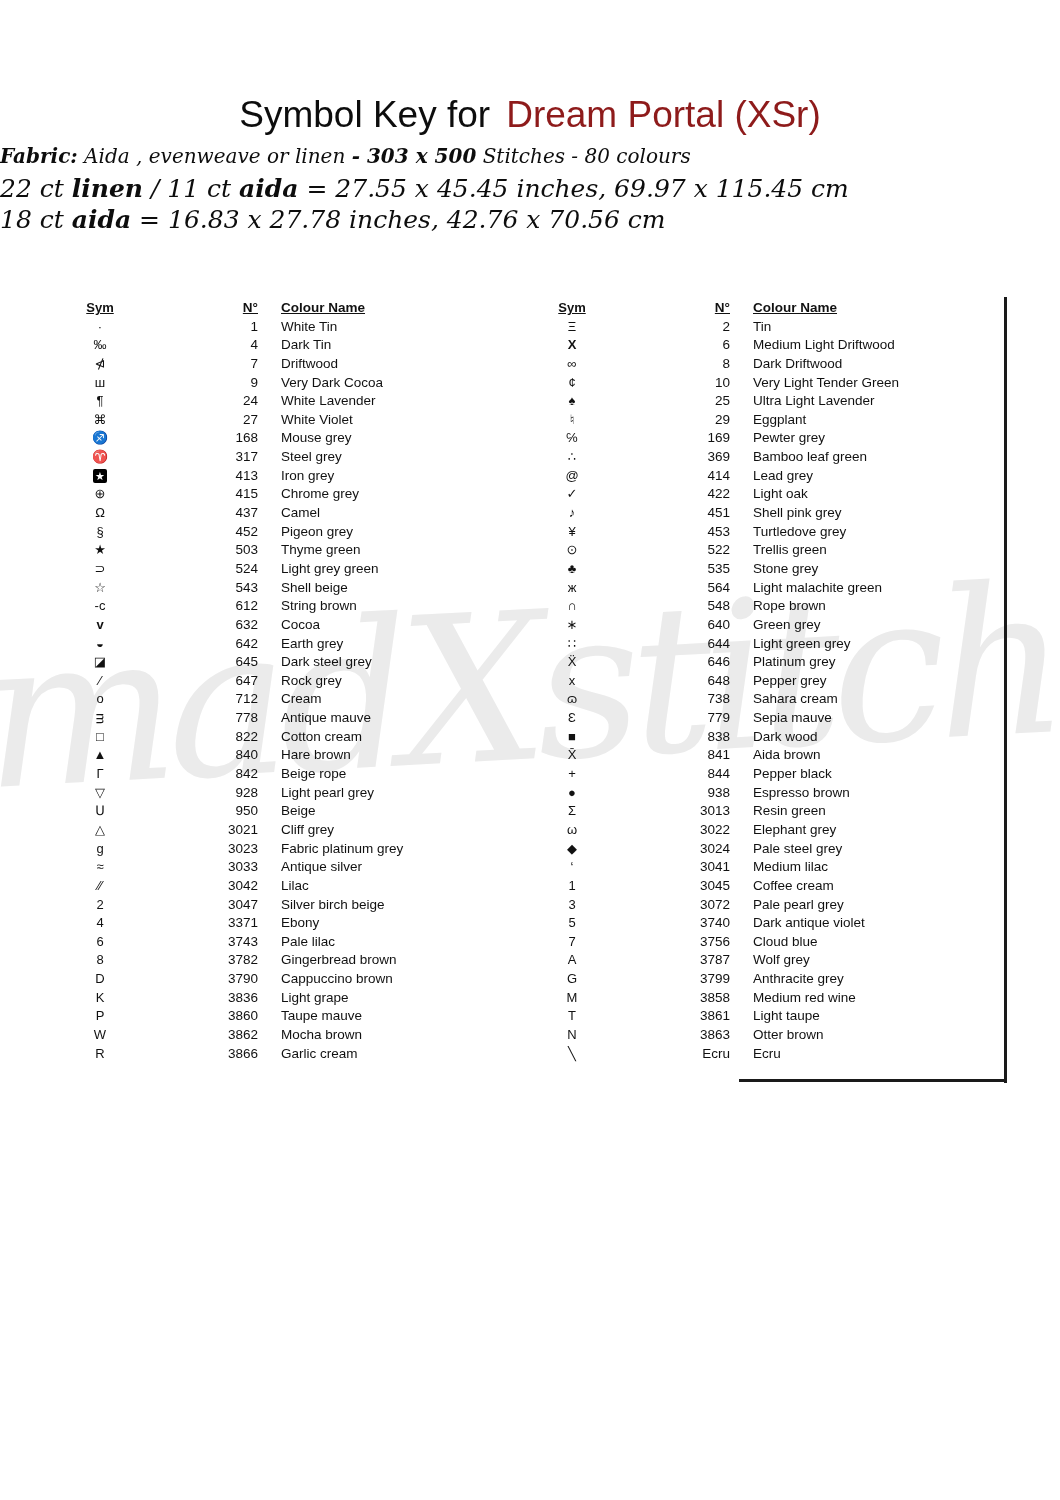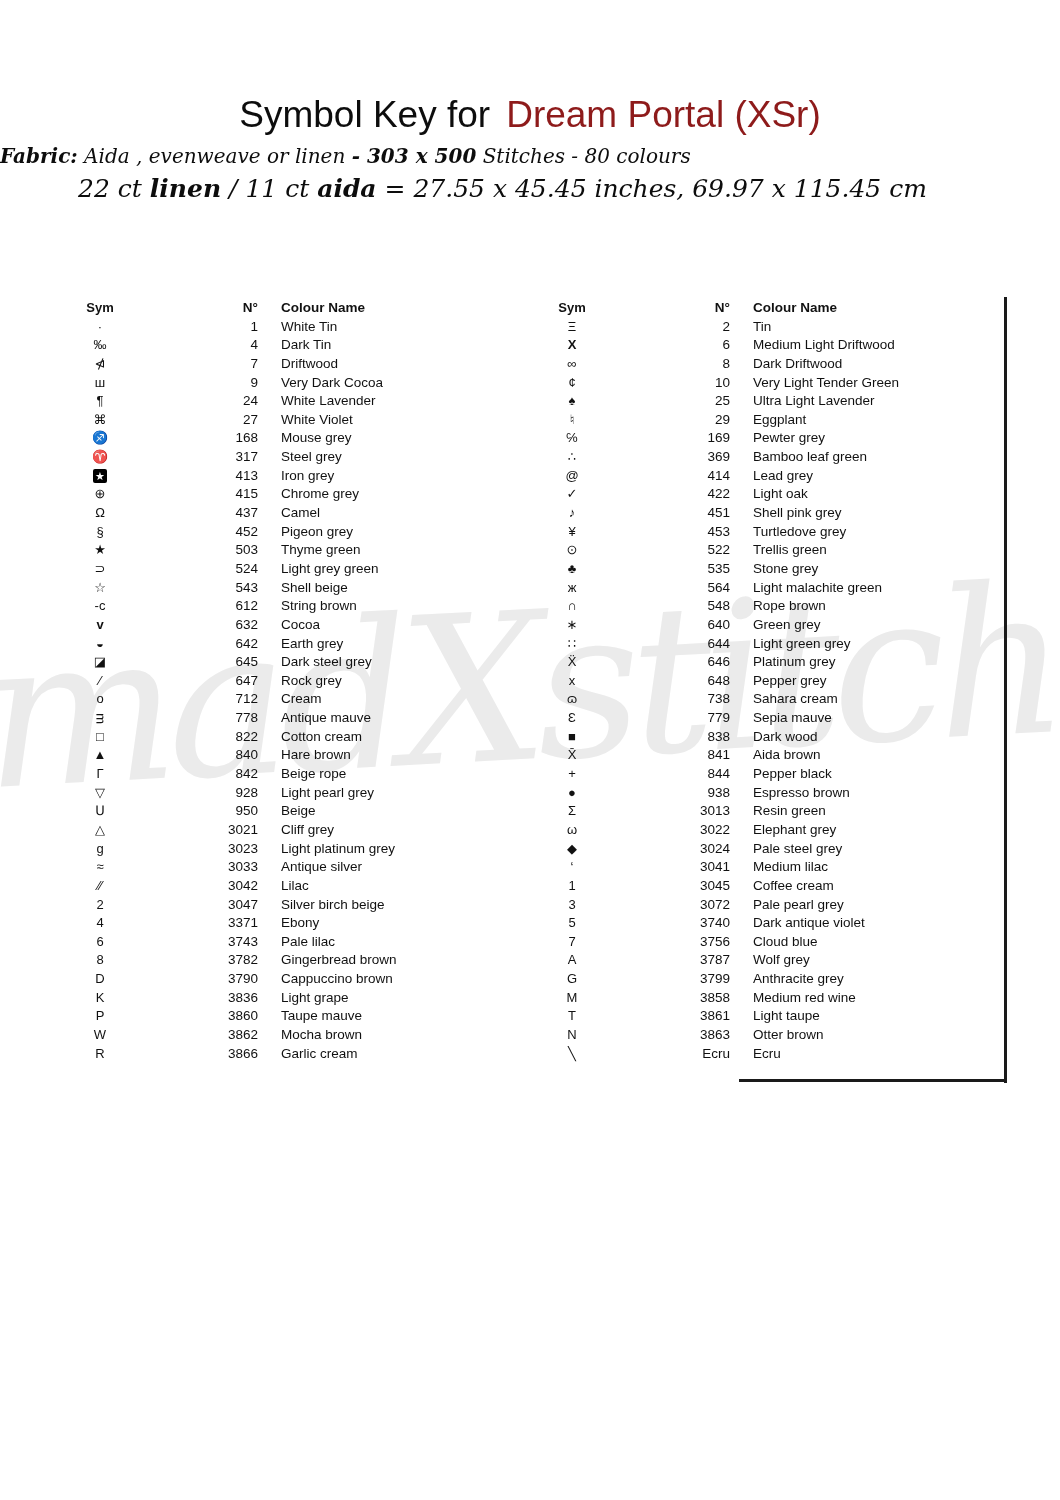--- a/index.html
+++ b/index.html
@@ -14,56 +14,57 @@
 
   
   .title{position:absolute;top:94px;left:0;width:100%;margin:0;z-index:1;
          text-align:center;font-size:37px;font-weight:400;color:#0d0d0d;letter-spacing:0;}
   .title .accent{color:#8e1b1b;margin-left:16px;}
 
   
   .fabric{position:absolute;top:141px;left:0;width:1005px;z-index:1;
           font-family:"DejaVu Serif",serif;font-style:italic;font-size:25px;
           line-height:31.5px;color:#0d0d0d;}
-  .fline{text-align:center;white-space:nowrap;}
+  .fline{text-align:left;white-space:nowrap;}
   .fline.center{text-align:left;font-size:20px;}
   .fline .b{font-weight:bold;}
 
   
   .key{position:absolute;top:299px;left:0;width:1060px;z-index:1;font-size:13.5px;}
   .key-col{position:absolute;top:0;display:flex;flex-direction:column;}
   .key-col-left{left:60px;width:450px;}
   .key-col-right{left:532px;width:460px;}
   .krow{display:flex;align-items:center;height:18.65px;line-height:18.65px;}
   .krow .sym{width:80px;text-align:center;font-size:13px;flex:0 0 auto;}
   .krow .sym .g{font-style:normal;}
   .krow .sym.bold .g{font-weight:bold;}
   .krow .sym.boxed .g{display:inline-block;background:#000;color:#fff;width:14px;height:14px;
                       line-height:14.5px;font-size:11px;text-align:center;border-radius:2px;}
   .krow .num{width:118px;text-align:right;flex:0 0 auto;}
   .krow .name{padding-left:23px;white-space:nowrap;}
   .krow.header{font-weight:bold;}
-  .krow.header span{}
+  .krow.header span{text-decoration:underline;}
 
   
   .frame-v{position:absolute;left:1004px;top:297px;width:2.5px;height:786px;background:#1a1a1a;z-index:1;}
   .frame-h{position:absolute;left:739px;top:1079px;width:268px;height:2.5px;background:#1a1a1a;z-index:1;}
 </style>
 </head>
 <body>
 
 <div class="page">
 
   <div class="watermark">madXstitch</div>
 
   <h1 class="title"><span>Symbol Key for</span><span class="accent">Dream Portal (XSr)</span></h1>
 
   <div class="fabric">
       <div class="fline center"><span class="b">Fabric:</span><span>  Aida , evenweave or  linen </span><span class="b">- 303 x 500</span><span> Stitches - 80 colours</span></div>
       <div class="fline"><span>22 ct </span><span class="b">linen</span><span> / 11 ct </span><span class="b">aida</span><span> = 27.55 x 45.45 inches, 69.97 x 115.45 cm</span></div>
+      <div class="fline"><span>18 ct </span><span class="b">aida</span><span>  = 16.83 x 27.78 inches, 42.76 x 70.56 cm</span></div>
     </div>
 
   <div class="key">
     <div class="key-col key-col-left">
         <div class="krow header">
           <span class="sym">Sym</span>
           <span class="num">N°</span>
           <span class="name">Colour Name</span>
         </div>
         <div class="krow">
@@ -202,21 +203,21 @@
           <span class="name">Beige</span>
         </div>
         <div class="krow">
           <span class="sym"><i class="g">△</i></span>
           <span class="num">3021</span>
           <span class="name">Cliff grey</span>
         </div>
         <div class="krow">
           <span class="sym"><i class="g">g</i></span>
           <span class="num">3023</span>
-          <span class="name">Light platinum grey</span>
+          <span class="name">Fabric platinum grey</span>
         </div>
         <div class="krow">
           <span class="sym"><i class="g">≈</i></span>
           <span class="num">3033</span>
           <span class="name">Antique silver</span>
         </div>
         <div class="krow">
           <span class="sym"><i class="g">∕∕</i></span>
           <span class="num">3042</span>
           <span class="name">Lilac</span>

